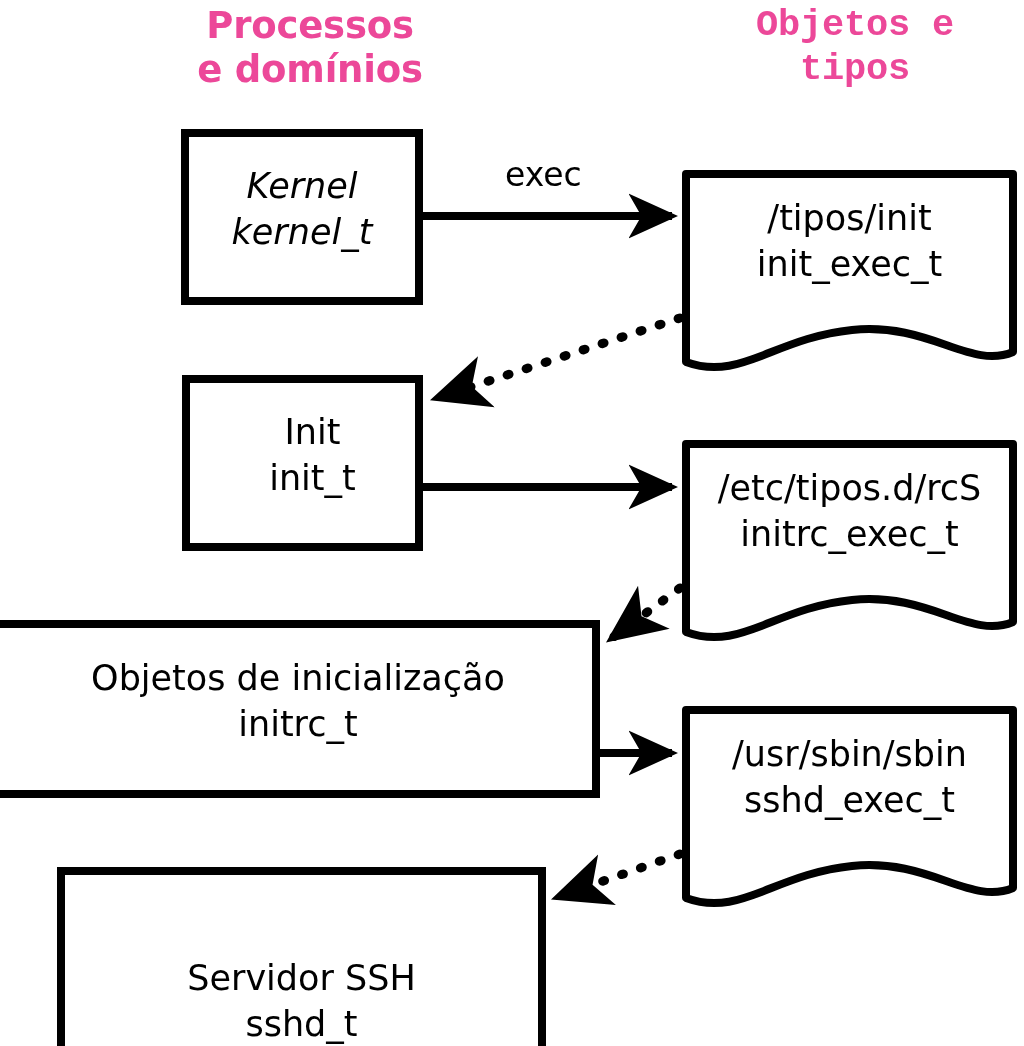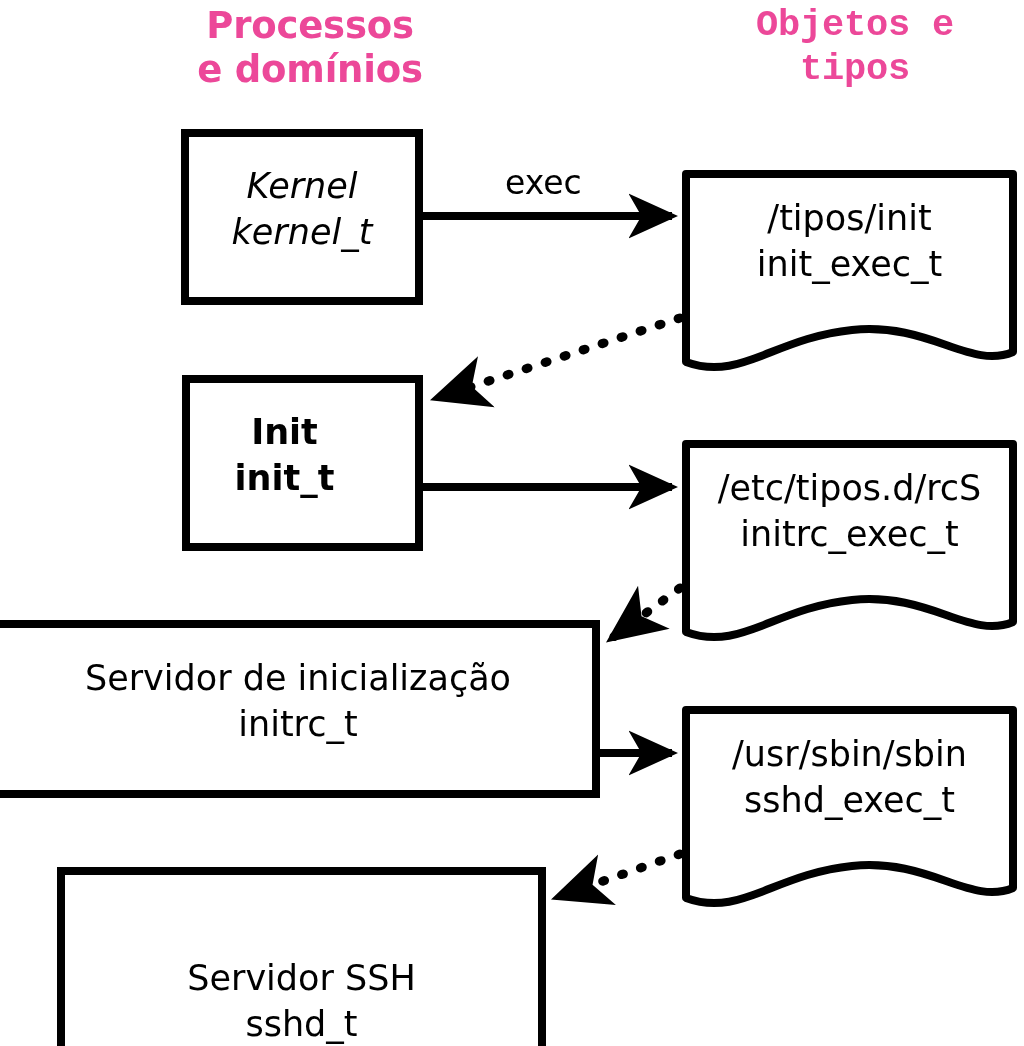--- a/index.html
+++ b/index.html
@@ -138,33 +138,33 @@
     </g>
 
     <g>
       <line x1="680" y1="854" x2="558" y2="897" stroke="#000000" stroke-width="9" stroke-dasharray="2 18" stroke-linecap="round" marker-end="url(#arrow-dotted)"></line>
     </g>
   </svg>
 
   <div class="node-label" style="left:185px; top:164px; width:234px;font-style:italic;">Kernel
 kernel_t</div>
 
-  <div class="node-label" style="left:168px; top:410px; width:233px;font-weight:bold;">Init
+  <div class="node-label" style="left:196px; top:410px; width:233px;">Init
 init_t</div>
 
-  <div class="node-label" style="left:0px; top:656px; width:596px;">Servidor de inicialização
+  <div class="node-label" style="left:0px; top:656px; width:596px;">Objetos de inicialização
 initrc_t</div>
 
   <div class="node-label" style="left:61px; top:956px; width:481px;">Servidor SSH
 sshd_t</div>
 
   <div class="node-label" style="left:686px; top:196px; width:327px;">/tipos/init
 init_exec_t</div>
 
   <div class="node-label" style="left:686px; top:466px; width:327px;">/etc/tipos.d/rcS
 initrc_exec_t</div>
 
   <div class="node-label" style="left:686px; top:732px; width:327px;">/usr/sbin/sbin
 sshd_exec_t</div>
 
-  <div class="edge-label" style="left:505px; top:158px;margin-top:8px;">exec</div>
+  <div class="edge-label" style="left:505px; top:158px;">exec</div>
 
 </div>
 
 </body></html>

